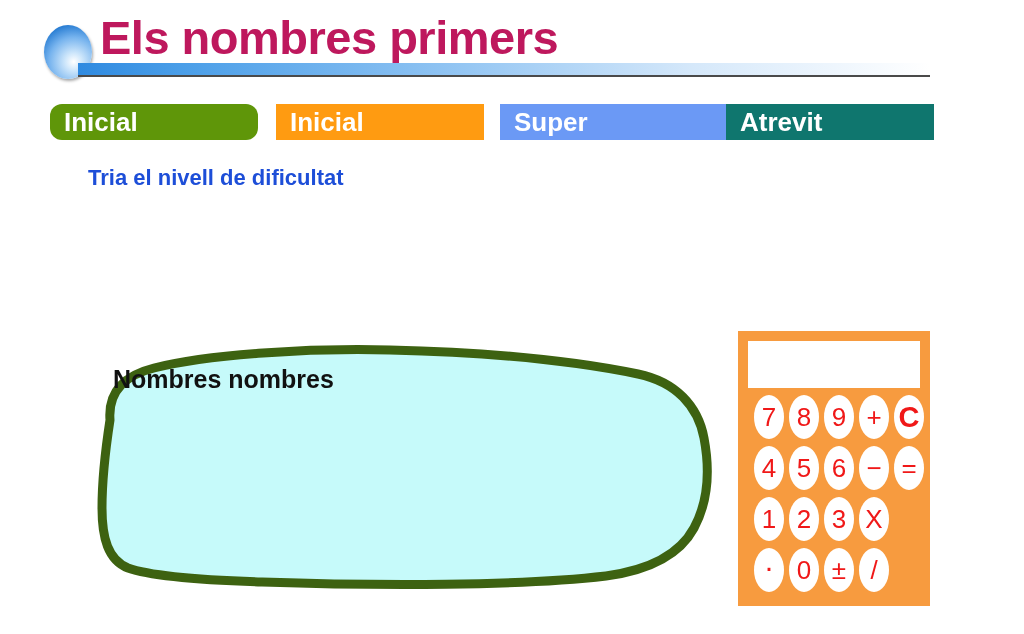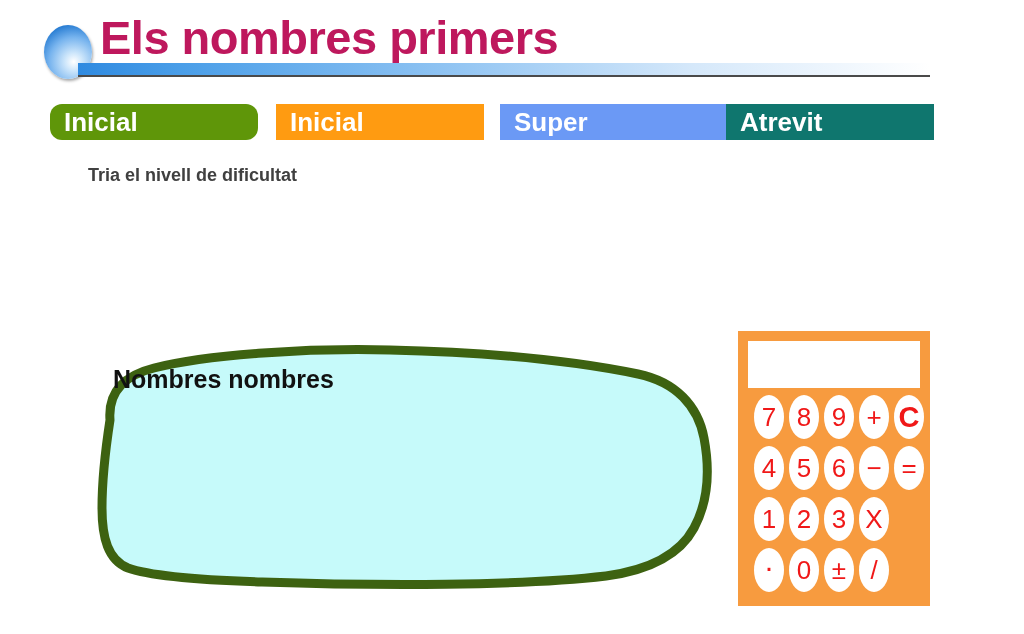--- a/index.html
+++ b/index.html
@@ -73,23 +73,23 @@
     overflow: hidden;
   }
   #btn-inicial  { left: 50px;  width: 208px; background: #5f9609; border-radius: 12px; }
   #btn-expert   { left: 276px; width: 208px; background: #ff9b11; }
   #btn-super    { left: 500px; width: 226px; background: #6b99f5; }
   #btn-atrevit  { left: 726px; width: 208px; background: #6f9a92; }
 
   #subtitle {
     position: absolute;
     left: 88px; top: 165px;
-    font-size: 18px;
-    font-weight: bold;
-    color: #404040;
+    font-size: 22px;
+    font-weight: bold;
+    color: #1d4ed8;
     white-space: nowrap;
   }
 
   
   #blob-wrap {
     position: absolute;
     left: 50px; top: 330px;
     width: 680px; height: 270px;
   }
   #blob-svg { display: block; }

